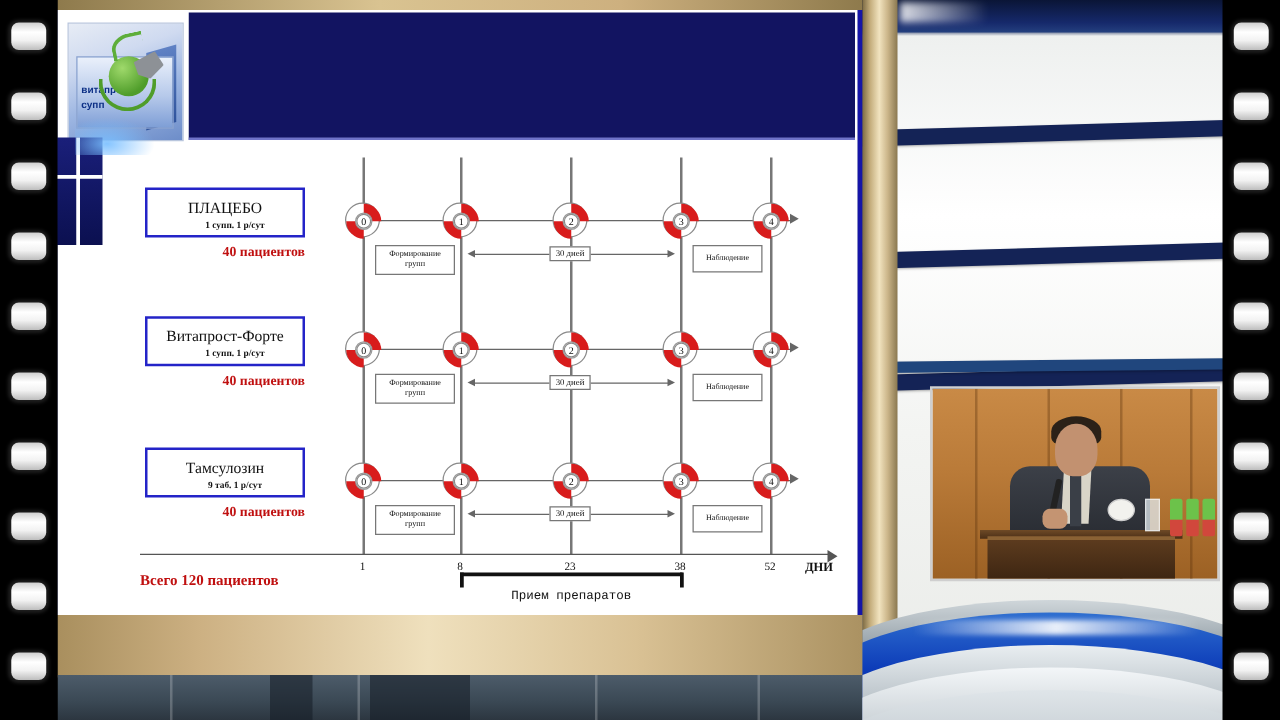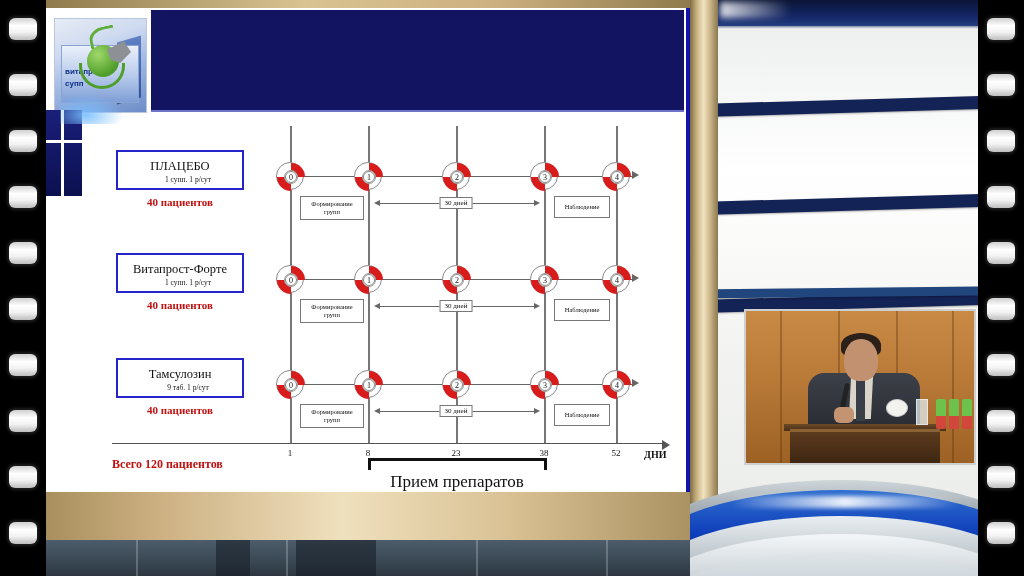--- a/index.html
+++ b/index.html
@@ -198,37 +198,37 @@
     border-right:6px solid #666; border-top:3.5px solid transparent; border-bottom:3.5px solid transparent; }
   .da-right{ position:absolute; width:0;height:0;
     border-left:6px solid #666; border-top:3.5px solid transparent; border-bottom:3.5px solid transparent; }
 
   
   .armlabel{
     position:absolute; left:12px; width:128px; height:40px;
     border:2.5px solid #2424c8; background:#fff; text-align:center;
   }
   .armlabel .nm{ font-size:12.5px; color:#111; margin-top:7px; font-family:"Liberation Serif", serif; }
-  .armlabel .ds{ font-size:7.5px; font-weight:normal; color:#111; margin-top:1px;
+  .armlabel .ds{ font-size:7.5px; font-weight:bold; color:#111; margin-top:1px;
     font-family:"Liberation Serif", serif;padding-left:16px; }
   .armcount{
-    position:absolute; left:12px; width:128px; text-align:center;
+    position:absolute; left:12px; width:128px; text-align:right;
     font-size:11px; font-weight:bold; color:#c01010; font-family:"Liberation Serif", serif;
   }
   #total{
     position:absolute; left:8px; bottom:14px; width:180px;
     font-size:12px; font-weight:bold; color:#c01010; font-family:"Liberation Serif", serif;
   }
 
   
   #bracket{ position:absolute; left:0; bottom:0; width:578px; height:40px; }
   .brk-h{ position:absolute; height:2.5px; background:#111; }
   .brk-v{ position:absolute; width:2.5px; background:#111; }
-  #brk-label{ position:absolute; text-align:center; font-size:17px; color:#111;
-    font-family:Liberation Serif, serif; transform:translateX(-50%); }
+  #brk-label{ position:absolute; text-align:center; font-size:10px; color:#111;
+    font-family:Liberation Mono, monospace; transform:translateX(-50%); }
 </style>
 </head>
 <body>
 
 <div id="stage">
 
   <div id="topgold"></div>
 
   <div id="studio">
     <div class="topdark"></div>

